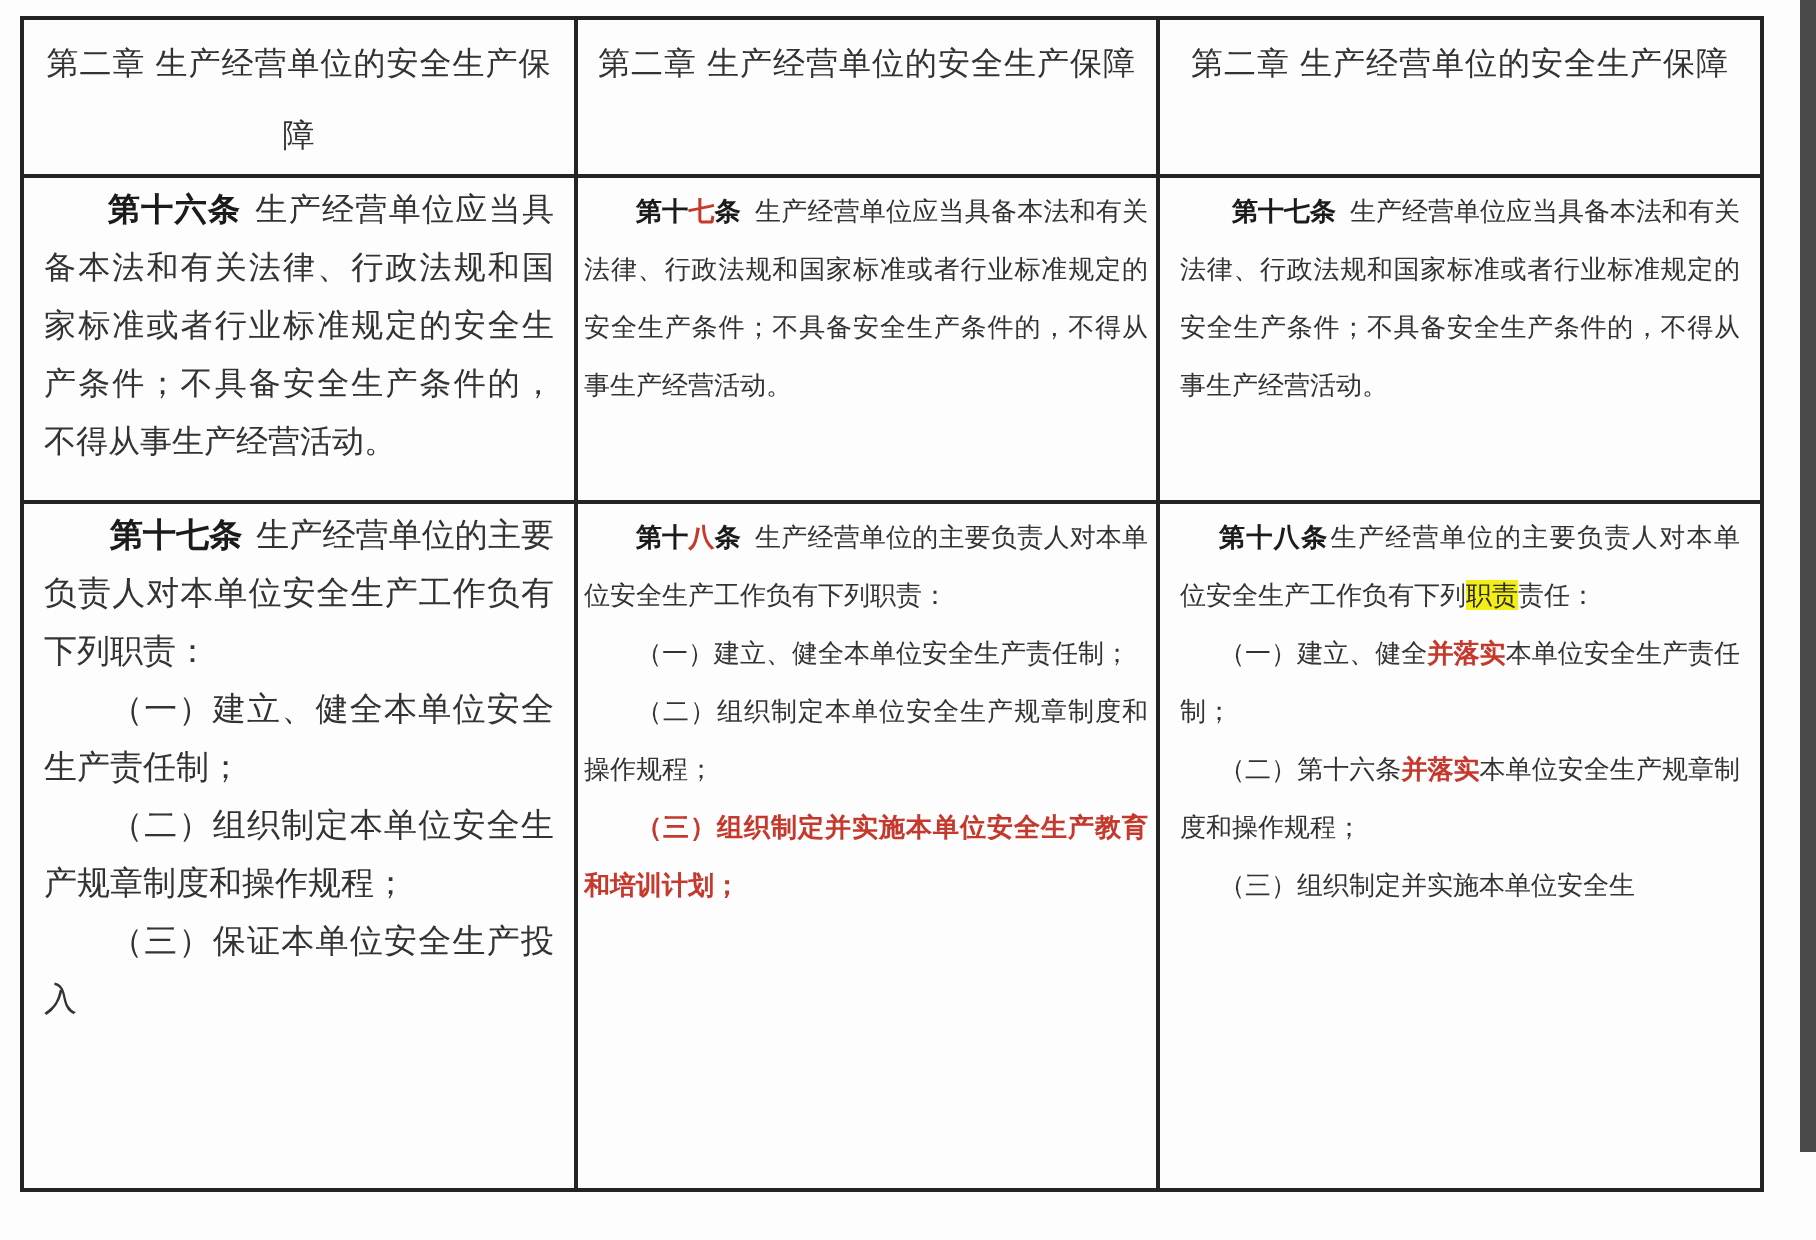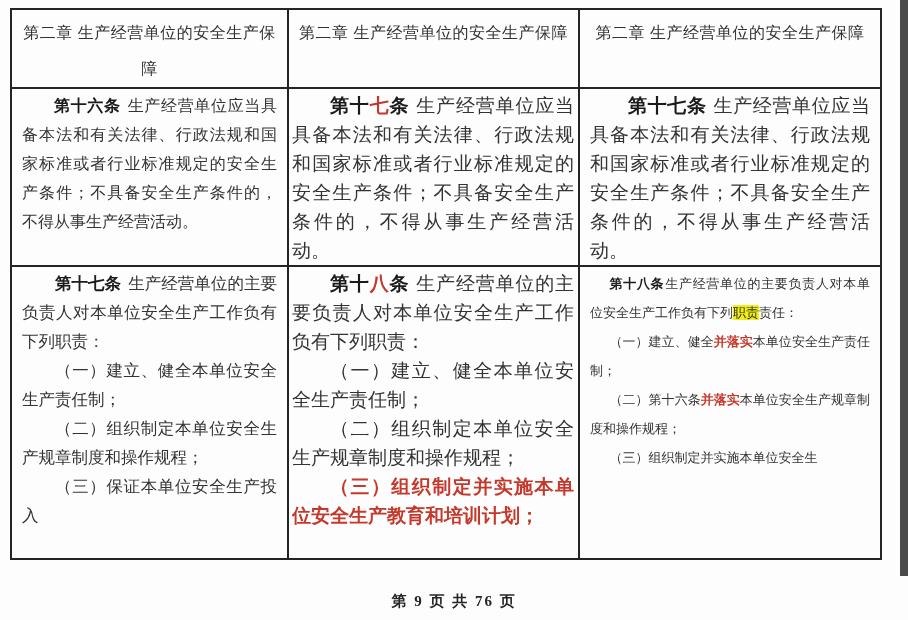--- a/index.html
+++ b/index.html
@@ -8,27 +8,27 @@
   .page { position:relative; width:908px; height:620px; background:#fdfdfd; overflow:hidden; }
 
   table.cmp { position:absolute; left:10px; top:8px; width:870px;
               border-collapse:collapse; table-layout:fixed; }
   table.cmp td { border:2px solid #242424; vertical-align:top; color:#333333; }
 
   td.hdr { height:74px; text-align:center; font-weight:normal; font-size:16px;
            line-height:36px; padding:5px 6px 0; color:#3a2422; letter-spacing:0.5px; }
 
   tr.r2 td { height:163px; }
-  tr.r3 td { height:293px;border-radius:23px; }
+  tr.r3 td { height:344px;border-radius:23px; }
 
   td.cell  { padding:2px 10px 0; }
   td.cell2 { padding:2px 4px 0 3px; }
 
   .f16  { font-size:16px; }
-  .f155 { font-size:19px; }
+  .f155 { font-size:13px; }
   .f165 { font-size:16.5px; }
   .f17  { font-size:13px; }
 
   .clip3 { height:284px; overflow:hidden; }
 
   p.para { text-align:justify; text-indent:2em; line-height:29px; }
   p.item { margin-top:0; }
   td.ind15 p.para { text-indent:1.5em; }
   td.ind15 .num { margin-right:1px; }
 
@@ -103,18 +103,15 @@
           <p class="para"><span class="num">第十八条</span><span>生产经营单位的主要负责人对本单位安全生产工作负有下列</span><span class="hl">职责</span><span>责任：</span></p>
           <p class="para item"><span>（一）建立、健全</span><span class="red">并落实</span><span>本单位安全生产责任制；</span></p>
           <p class="para item"><span>（二）第十六条</span><span class="red">并落实</span><span>本单位安全生产规章制度和操作规程；</span></p>
           <p class="para item">（三）组织制定并实施本单位安全生</p>
         </div>
       </td>
     </tr>
   </tbody>
     </table>
 
-  <div class="footer">
-    <span>第 9 页 共 76 页</span>
-  </div>
 
   <div class="edge"></div>
 </div>
 
 </body></html>

